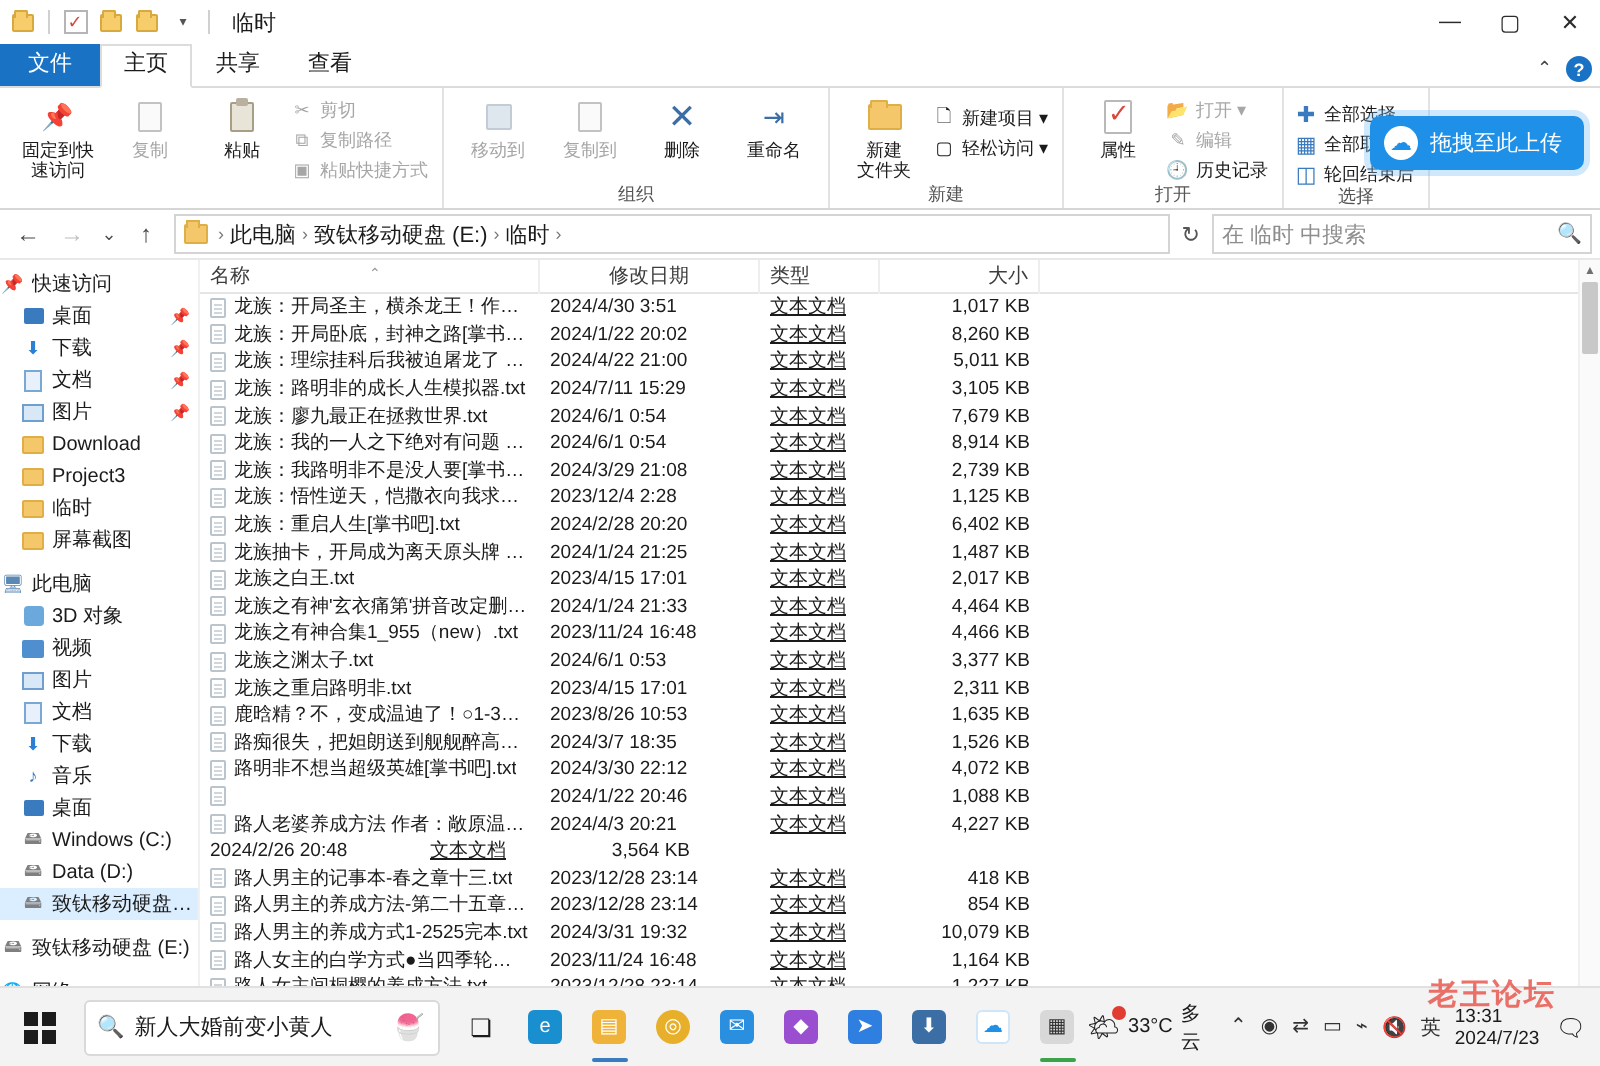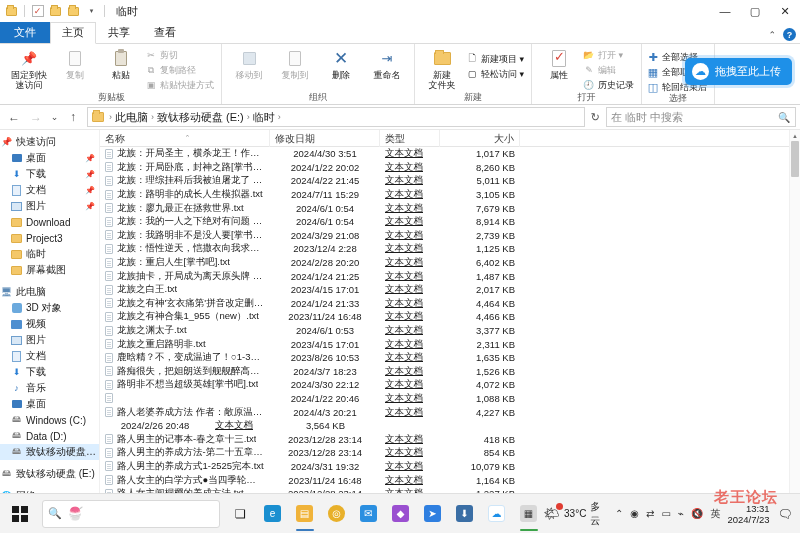--- a/index.html
+++ b/index.html
@@ -240,34 +240,34 @@
   
   .listwrap { flex: 1; display: flex; flex-direction: column; overflow: hidden; }
   .colhdr {
     height: 17px; display: flex; align-items: center;
     font-size: 10px; color: #3c3c3c; border-bottom: 1px solid #e5e5e5;
     background: #ffffff; flex-shrink: 0;
   }
   .colhdr .c { padding: 0 5px; height: 17px; line-height: 17px;
     border-right: 1px solid #eeeeee; position: relative; }
   .c-name { width: 170px; }
-  .c-date { width: 110px; }
+  .c-date { width: 110px; text-align: center; }
   .c-type { width: 60px; }
   .c-size { width: 80px; text-align: right; }
   .sortmark {
     position: absolute; left: 50%; top: -1px; font-size: 7px; color: #999;
   }
   .rows { flex: 1; overflow: hidden; }
   .row {
     height: 13.6px; display: flex; align-items: center;
     font-size: 9.5px; color: #1b1b1b; white-space: nowrap;
   }
   .cell { padding: 0 5px; overflow: hidden; text-overflow: ellipsis; }
   .cell.name { width: 170px; display: flex; align-items: center; gap: 4px; }
-  .cell.date { width: 110px; text-align: center; }
+  .cell.date { width: 110px; }
   .cell.type { width: 60px; text-decoration: underline; }
   .cell.size { width: 80px; text-align: right; color: #1b1b1b; }
   .file-ico {
     width: 8px; height: 10px; background: #ffffff; border: 1px solid #b9c4cd;
     border-radius: 1px; flex-shrink: 0; position: relative;
   }
   .file-ico:after {
     content: ""; position: absolute; left: 1px; top: 2px; right: 1px;
     height: 1px; background: #cfd6dc;
     box-shadow: 0 2px 0 #cfd6dc, 0 4px 0 #cfd6dc;
@@ -333,21 +333,21 @@
     margin-left: auto; display: flex; align-items: center; gap: 7px;
     padding-right: 6px; font-size: 10px; color: #1b1b1b;
   }
   .weather { display: flex; align-items: center; gap: 4px; font-size: 10px; }
   .weather .wic { font-size: 13px; position: relative; }
   .weather .badge {
     position: absolute; top: -3px; right: -3px; width: 7px; height: 7px;
     background: #e03c31; border-radius: 50%;
   }
   .trayic { font-size: 10px; color: #333; }
-  .clock { text-align: right; line-height: 11px; font-size: 9.5px; }
+  .clock { text-align: left; line-height: 11px; font-size: 9.5px; }
   .watermark {
     position: absolute; right: 22px; bottom: 26px;
     font-size: 15px; color: #e8594f; font-weight: bold;
     opacity: .85; letter-spacing: 1px;
   }
   .notif { width: 18px; display: flex; align-items: center; justify-content: center; font-size: 12px; }
 
   
   .chip { width: 17px; height: 17px; border-radius: 3px; display:flex; align-items:center; justify-content:center; font-size:10px; color:#fff; }
 </style>
@@ -422,21 +422,20 @@
         <div class="smallbtn dis">
           <span class="si">⧉</span>
           <span>复制路径</span>
         </div>
         <div class="smallbtn dis">
           <span class="si">▣</span>
           <span>粘贴快捷方式</span>
         </div>
       </div>
     </div>
-    <div class="rgroup-label">剪贴板</div>
   </div>
 
   <div class="rgroup">
     <div class="rgroup-items">
       <div class="bigbtn dis">
         <span class="ic">
             <span class="sq" style="background:#dfe7ee;border:1px solid #c3ccd4;"></span>
           </span>
         <span class="lb">移动到</span>
       </div>
@@ -717,21 +716,21 @@
           </div>
           <div class="cell date">2024/1/22 20:02</div>
           <div class="cell type">文本文档</div>
           <div class="cell size">8,260 KB</div>
         </div>
         <div class="row">
           <div class="cell name">
             <span class="file-ico"></span>
             <span class="fname">龙族：理综挂科后我被迫屠龙了 作者：一心求...</span>
           </div>
-          <div class="cell date">2024/4/22 21:45</div>
+          <div class="cell date">2024/4/22 21:00</div>
           <div class="cell type">文本文档</div>
           <div class="cell size">5,011 KB</div>
         </div>
         <div class="row">
           <div class="cell name">
             <span class="file-ico"></span>
             <span class="fname">龙族：路明非的成长人生模拟器.txt</span>
           </div>
           <div class="cell date">2024/7/11 15:29</div>
           <div class="cell type">文本文档</div>
@@ -843,21 +842,21 @@
           </div>
           <div class="cell date">2023/8/26 10:53</div>
           <div class="cell type">文本文档</div>
           <div class="cell size">1,635 KB</div>
         </div>
         <div class="row">
           <div class="cell name">
             <span class="file-ico"></span>
             <span class="fname">路痴很失，把妲朗送到舰舰醉高了1-239.txt</span>
           </div>
-          <div class="cell date">2024/3/7 18:23</div>
+          <div class="cell date">2024/3/7 18:35</div>
           <div class="cell type">文本文档</div>
           <div class="cell size">1,526 KB</div>
         </div>
         <div class="row">
           <div class="cell name">
             <span class="file-ico"></span>
             <span class="fname">路明非不想当超级英雄[掌书吧].txt</span>
           </div>
           <div class="cell date">2024/3/30 22:12</div>
           <div class="cell type">文本文档</div>
@@ -958,20 +957,21 @@
   <div class="start-btn">
     <span class="winlogo">
         <div></div>
         <div></div>
         <div></div>
         <div></div>
       </span>
   </div>
   <div class="tb-search">
     <span class="mag2">🔍</span>
+    <span class="q">新人大婚前变小黄人</span>
     <span class="emoji">🍧</span>
   </div>
   <div class="tb-icons">
     <div class="tbi">
         <span style="font-size:12px;color:#1b1b1b;">❏</span>
       </div>
     <div class="tbi">
         <span class="chip" style="background:#1a8fd0;">e</span>
       </div>
     <div class="tbi active">

